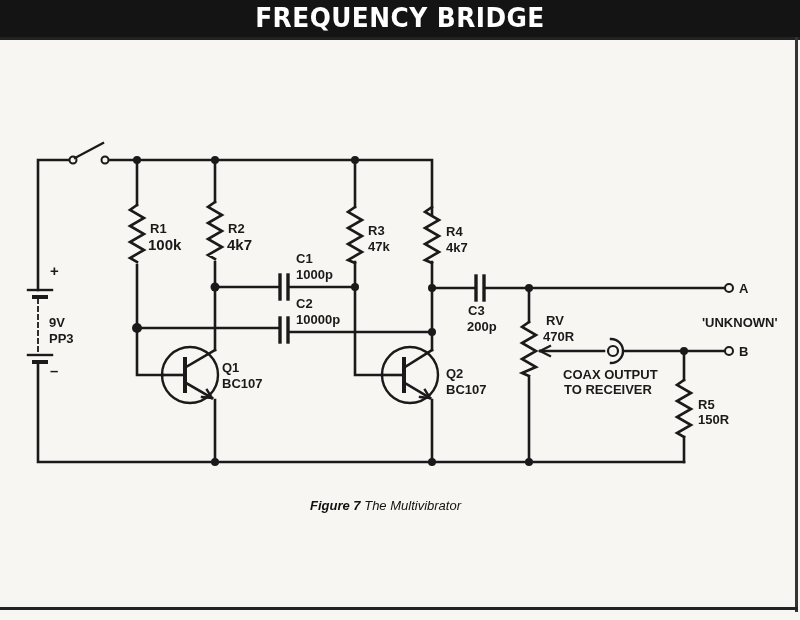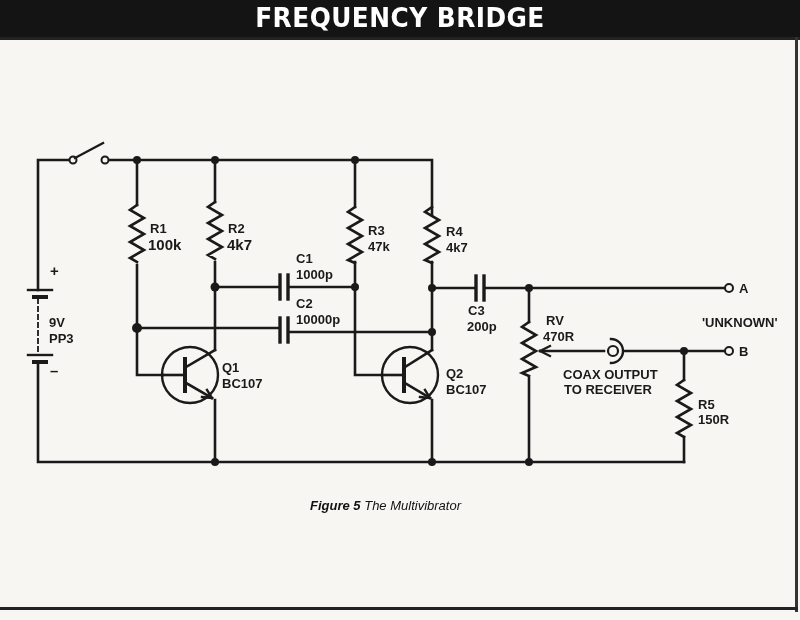--- a/index.html
+++ b/index.html
@@ -184,15 +184,15 @@
 
   <text class="lbl lbl-sm" x="563" y="379">COAX OUTPUT</text>
   <text class="lbl lbl-sm" x="564" y="394">TO RECEIVER</text>
 
   <text class="lbl lbl-sm" x="739" y="293">A</text>
   <text class="lbl lbl-sm" x="739" y="356">B</text>
   <text class="lbl lbl-sm" x="702" y="327">'UNKNOWN'</text>
 </svg>
 
 <div class="caption">
-  <span class="fig">Figure 5</span>
+  <span class="fig">Figure 7</span>
   <span class="desc">The Multivibrator</span>
 </div>
 
 </body></html>

